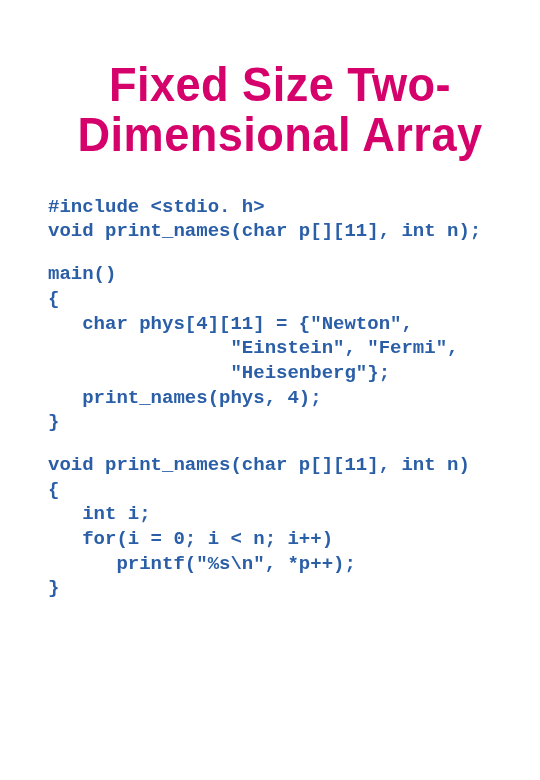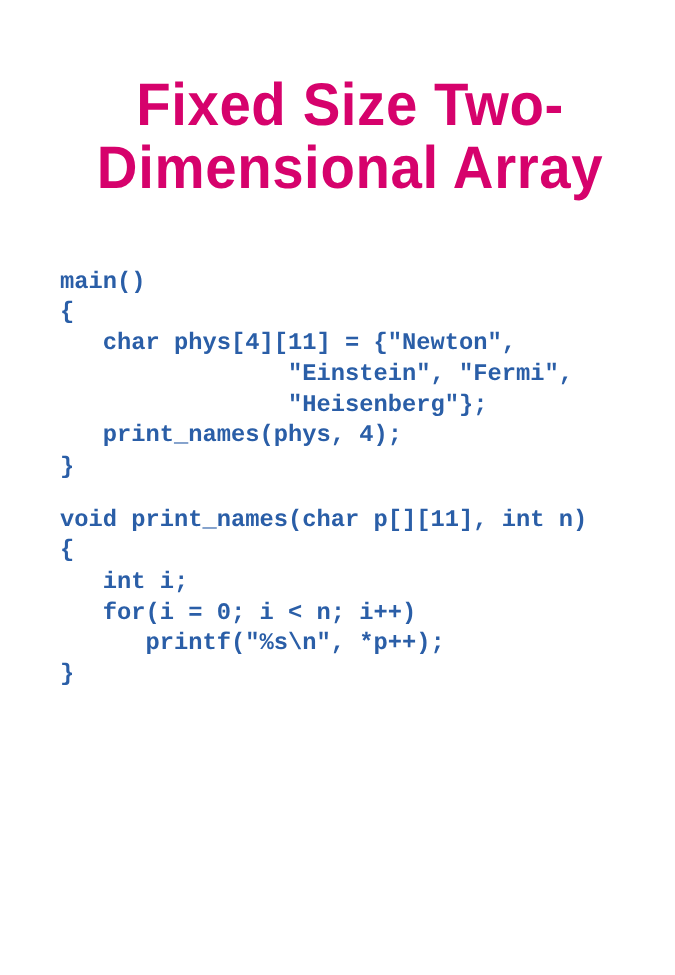--- a/index.html
+++ b/index.html
@@ -43,20 +43,22 @@
   .spacer {
     height: 18px;
   }
 </style>
 </head>
 <body>
 
 <div class="slide">
   <h1 class="title">Fixed Size Two-Dimensional Array</h1>
 
+  <pre class="codeblock">#include &lt;stdio. h&gt;
+void print_names(char p[][11], int n);</pre>
   <div class="spacer"></div>
   <pre class="codeblock">main()
 {
    char phys[4][11] = {"Newton",
                 "Einstein", "Fermi",
                 "Heisenberg"};
    print_names(phys, 4);
 }</pre>
   <div class="spacer"></div>
   <pre class="codeblock">void print_names(char p[][11], int n)

